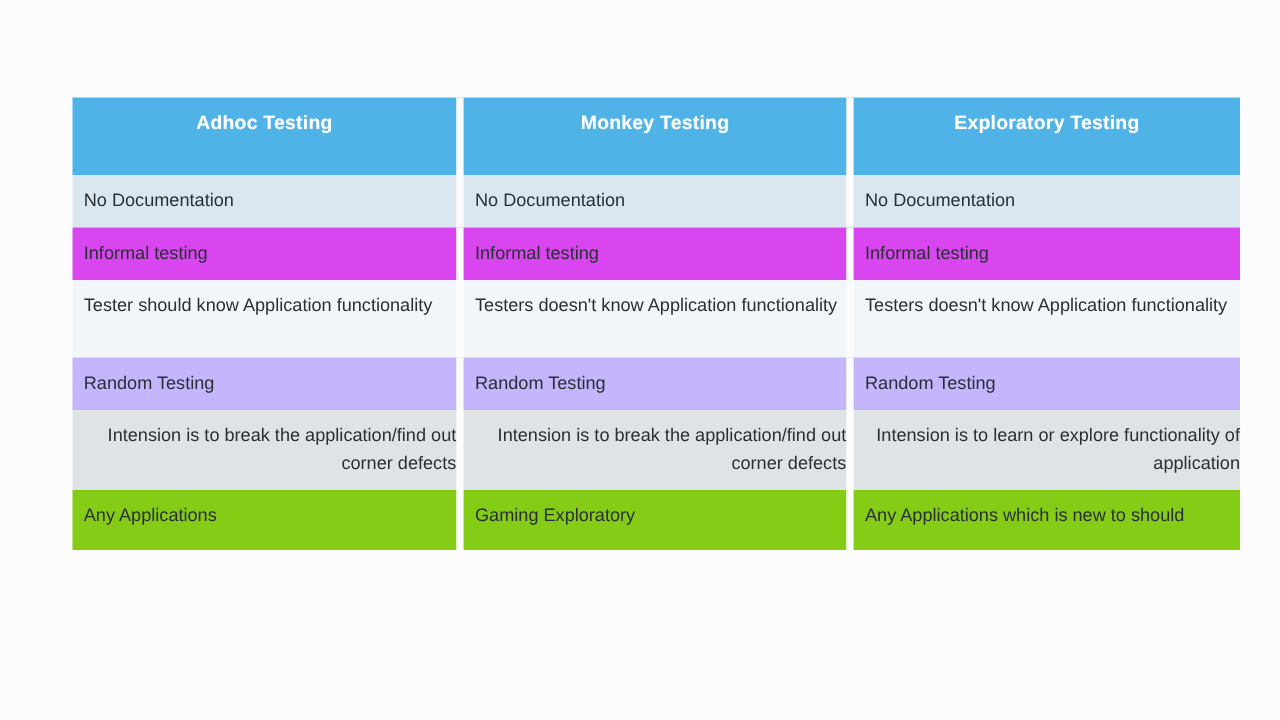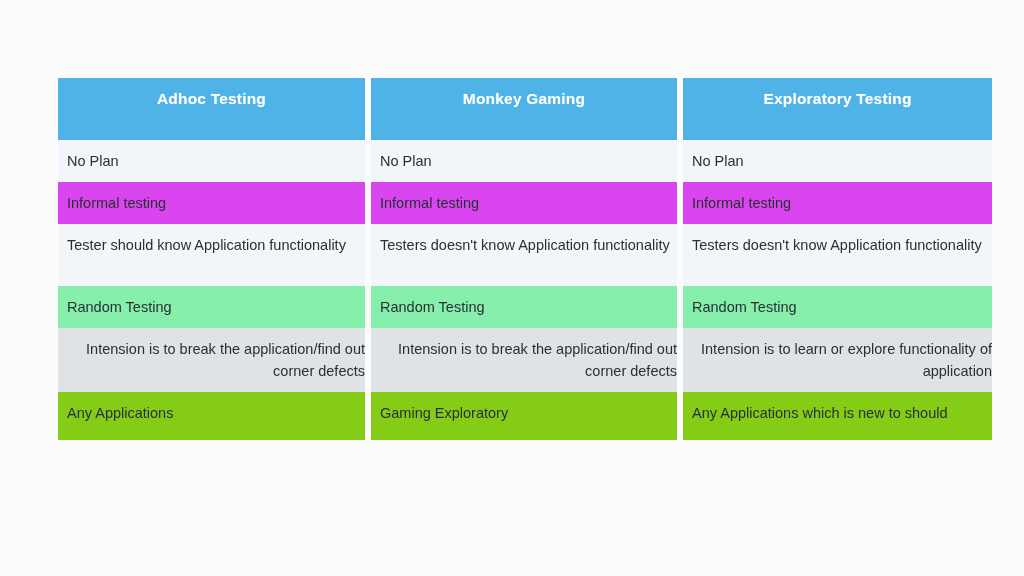--- a/index.html
+++ b/index.html
@@ -65,49 +65,49 @@
 
   tbody tr.h1 td { height: 39px; }
   tbody tr.h2 td { height: 62px; }
   tbody tr.h2.last td { height: 46px; padding-bottom: 16px; }
 
   
   tbody tr.r0 td { background: #dbe7f0; }
   tbody tr.r1 td { background: #f2f6fa; }
   tbody tr.r2 td { background: #d946ef; }
   tbody tr.r3 td { background: #f3f6f9; }
-  tbody tr.r4 td { background: #86efac; margin-top: 16px; }
+  tbody tr.r4 td { background: #c4b5fd; margin-top: 16px; }
   tbody tr.r5 td { background: #dfe3e6; text-align: right; }
   tbody tr.r6 td { background: #84cc16; }
 </style>
 </head>
 <body>
 
 <div id="slide">
 
   <table id="comparison-table">
     <colgroup>
       <col class="c1">
       <col class="c2">
       <col class="c3">
     </colgroup>
 
     <thead>
       <tr>
         <th>Adhoc Testing</th>
-        <th>Monkey Gaming</th>
+        <th>Monkey Testing</th>
         <th>Exploratory Testing</th>
       </tr>
     </thead>
 
     <tbody>
-      <tr class="r1 h1">
-        <td>No Plan</td>
-        <td>No Plan</td>
-        <td>No Plan</td>
+      <tr class="r0 h1">
+        <td>No Documentation</td>
+        <td>No Documentation</td>
+        <td>No Documentation</td>
       </tr>
       <tr class="r2 h1">
         <td>Informal testing</td>
         <td>Informal testing</td>
         <td>Informal testing</td>
       </tr>
       <tr class="r3 h2">
         <td>Tester should know Application functionality</td>
         <td>Testers doesn't know Application functionality</td>
         <td>Testers doesn't know Application functionality</td>

